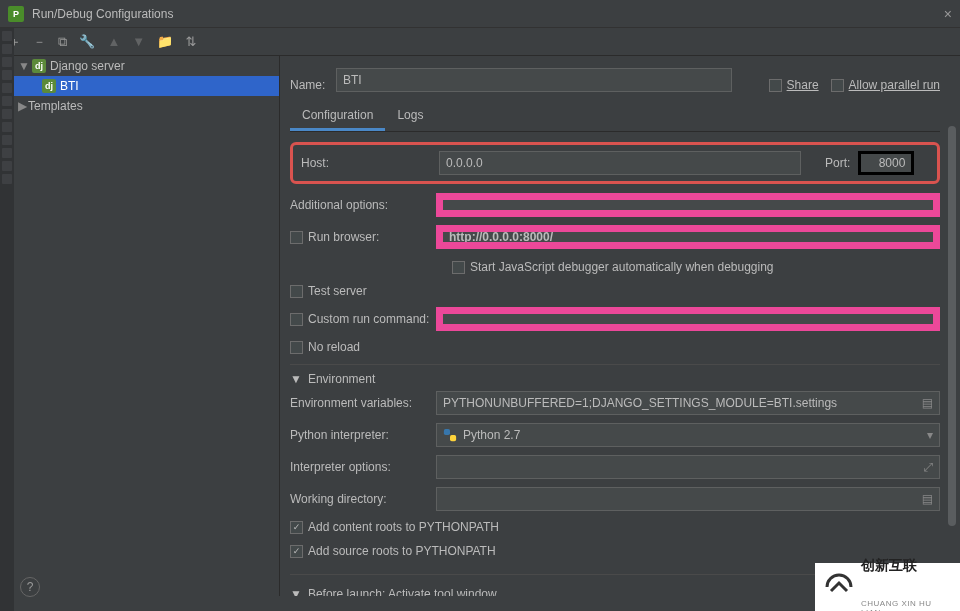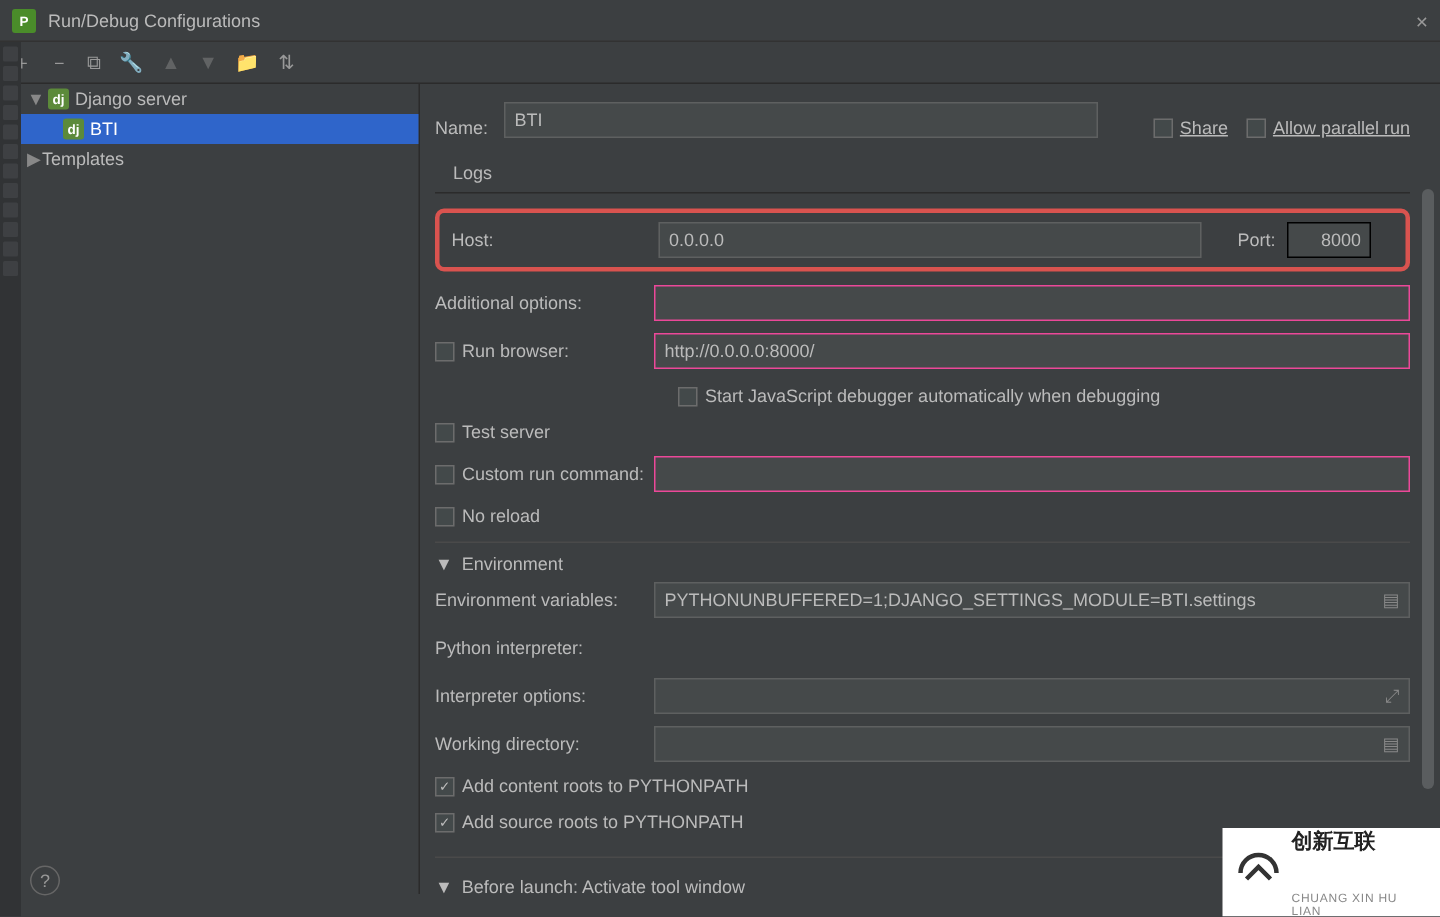--- a/index.html
+++ b/index.html
@@ -24,40 +24,40 @@
 .name-row input { flex: 0 0 396px; height: 24px; background: #45494a; border: 1px solid #5e6060; color: #bbb; padding: 0 6px; }
 .name-row .right-checks { margin-left: auto; display: flex; align-items: center; gap: 12px; text-decoration: underline; }
 .chk { display: flex; align-items: center; gap: 5px; color: #bbb; }
 .chk-box { width: 13px; height: 13px; border: 1px solid #6c6c6c; background: #43494a; display: inline-flex; align-items: center; justify-content: center; font-size: 9px; color: #bbb; }
 .tabs { display: flex; border-bottom: 1px solid #2b2b2b; }
 .tab { padding: 6px 12px; color: #bbb; cursor: pointer; }
 .tab.active { border-bottom: 3px solid #4a88c7; color: #bbb; }
 .form-panel { padding: 10px 0; }
 .form-row { display: flex; align-items: center; min-height: 30px; margin-bottom: 2px; }
 .form-row .flabel { width: 146px; color: #bbb; }
-.form-row input[type=text] { flex: 1; height: 24px; background: #45494a; border: 1px solid #ec4899; color: #bbb; padding: 0 6px; }
+.form-row input[type=text] { flex: 1; height: 24px; background: #45494a; border: 7px solid #ec4899; color: #bbb; padding: 0 6px; font-weight: bold; }
 .highlight-row { border: 3px solid #d9534f; border-radius: 6px; padding: 6px 8px; margin-bottom: 6px; display: flex; align-items: center; }
 .highlight-row .flabel { color: #bbb; width: 138px; }
 .highlight-row .host-in { width: 362px; height: 24px; background: #45494a; border: 1px solid #5e6060; color: #bbb; padding: 0 6px; }
 .highlight-row .port-lab { margin-left: 24px; margin-right: 8px; color: #bbb; }
-.highlight-row .port-in { width: 56px; height: 24px; background: #45494a; border: 1px solid #000000; color: #bbb; padding: 0 6px; text-align: right; }
+.highlight-row .port-in { width: 56px; height: 24px; background: #45494a; border: 3px solid #000000; color: #bbb; padding: 0 6px; text-align: right; }
 .indent-chk { margin-left: 146px; color: #bbb; display: flex; align-items: center; gap: 5px; height: 26px; padding-left: 16px; }
 .section-hdr { display: flex; align-items: center; height: 24px; color: #bbb; border-top: 1px solid #4a4a4a; margin-top: 6px; padding-top: 4px; gap: 6px; }
 .env-input { position: relative; }
 .env-input .browse-ic { position: absolute; right: 6px; top: 4px; color: #888; font-size: 12px; }
 .py-icon { width: 14px; height: 14px; margin-right: 6px; display:inline-block; }
 .select-like { flex: 1; height: 24px; background: #45494a; border: 1px solid #5e6060; color: #bbb; padding: 0 6px; display: flex; align-items: center; position: relative; }
 .select-like .chev { position: absolute; right: 6px; color: #888; }
 .before-launch { border-top: 1px solid #4a4a4a; margin-top: 12px; padding-top: 8px; }
 .bl-hdr { display: flex; align-items: center; gap: 6px; color: #bbb; height: 22px; }
 .btn-row { position: absolute; right: 20px; bottom: 14px; display: flex; gap: 8px; align-items: center; }
 .btn { height: 26px; padding: 0 26px; background: #4c5052; border: 1px solid #5e6060; color: #bbb; cursor: pointer; border-radius: 3px; }
 .btn.primary { background: #365880; border-color: #4c708c; color: #fff; }
 .help-btn { position: absolute; left: 20px; bottom: 14px; width: 20px; height: 20px; border: 1px solid #666; border-radius: 50%; display: flex; align-items: center; justify-content: center; color: #999; cursor: pointer; }
-.watermark { position: absolute; right: 0; bottom: 0; width: 145px; height: 59px; background: #fff; display: flex; align-items: center; padding: 0 8px; font-size: 13px; color: #333; gap:6px;}
+.watermark { position: absolute; right: 0; bottom: 0; width: 145px; height: 48px; background: #fff; display: flex; align-items: center; padding: 0 8px; font-size: 13px; color: #333; gap:6px;}
 .watermark .cx-logo { width: 32px; height: 32px; position:relative; }
 .watermark .cx-logo svg { width:32px;height:32px; }
 .watermark .cx-txt { font-weight: bold; color: #222; font-size: 14px; }
 .watermark .cx-sub { font-size: 8px; color: #888; letter-spacing: 0.5px; display:block;margin-top:24px;}
 .scrollbar-v { position: absolute; right: 4px; top: 70px; width: 8px; height: 470px; background: transparent; }
 .scrollbar-v .thumb { width: 8px; height: 400px; background: #5a5d5f; border-radius: 4px; }
 </style>
 </head>
 <body>
 
@@ -120,20 +120,21 @@
           <span>Share</span>
         </label>
         <label class="chk">
           <span class="chk-box"></span>
           <span>Allow parallel run</span>
         </label>
       </div>
     </div>
 
     <div class="tabs">
+      <div class="tab active">Configuration</div>
       <div class="tab">Logs</div>
     </div>
 
     <div class="form-panel">
       <div class="highlight-row">
         <span class="flabel">Host:</span>
         <input class="host-in" type="text" value="0.0.0.0" style="">
         <span class="port-lab">Port:</span>
         <input class="port-in" type="text" value="8000" style="">
       </div>
@@ -191,20 +192,28 @@
       <div class="form-row">
         <span class="flabel">Environment variables:</span>
         <div class="select-like env-input">
           <span>PYTHONUNBUFFERED=1;DJANGO_SETTINGS_MODULE=BTI.settings</span>
           <span class="browse-ic">▤</span>
         </div>
       </div>
 
       <div class="form-row">
         <span class="flabel">Python interpreter:</span>
+        <div class="select-like">
+          <svg class="py-icon" viewBox="0 0 16 16">
+              <rect x="1" y="1" width="7" height="7" rx="2" fill="#3776ab"></rect>
+              <rect x="8" y="8" width="7" height="7" rx="2" fill="#ffd43b"></rect>
+            </svg>
+          <span>Python 2.7</span>
+          <span class="chev">▾</span>
+        </div>
       </div>
 
       <div class="form-row">
         <span class="flabel">Interpreter options:</span>
         <div class="select-like env-input">
           <span class="browse-ic">⤢</span>
         </div>
       </div>
 
       <div class="form-row">

